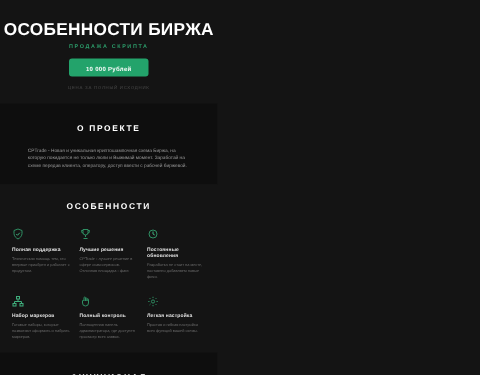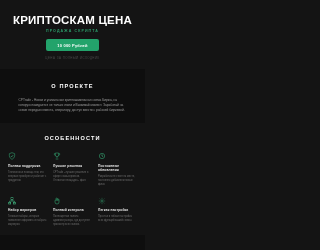--- a/index.html
+++ b/index.html
@@ -139,21 +139,21 @@
     background: #0e0e0e;
     text-align: center;
   }
 </style>
 </head>
 <body>
 
 <div class="page">
 
   <section class="hero">
-    <div class="hero-title">КРИПТОСКАМ ЦЕНА</div>
+    <div class="hero-title">ОСОБЕННОСТИ БИРЖА</div>
     <div class="hero-sub">ПРОДАЖА СКРИПТА</div>
     <div class="cta-wrap">
       <button class="cta-button">10 000 Рублей</button>
     </div>
     <div class="cta-note">ЦЕНА ЗА ПОЛНЫЙ ИСХОДНИК</div>
   </section>
 
   <section class="section about">
     <div class="section-title">О ПРОЕКТЕ</div>
     <div class="about-body">CPTrade - Новая и уникальная криптошампочная схема Биржа, на которую покидается не только люли и Выжимай момент. Заработай на схеме передав клиента, оператору, доступ ввести с рабочей биржевой.</div>

